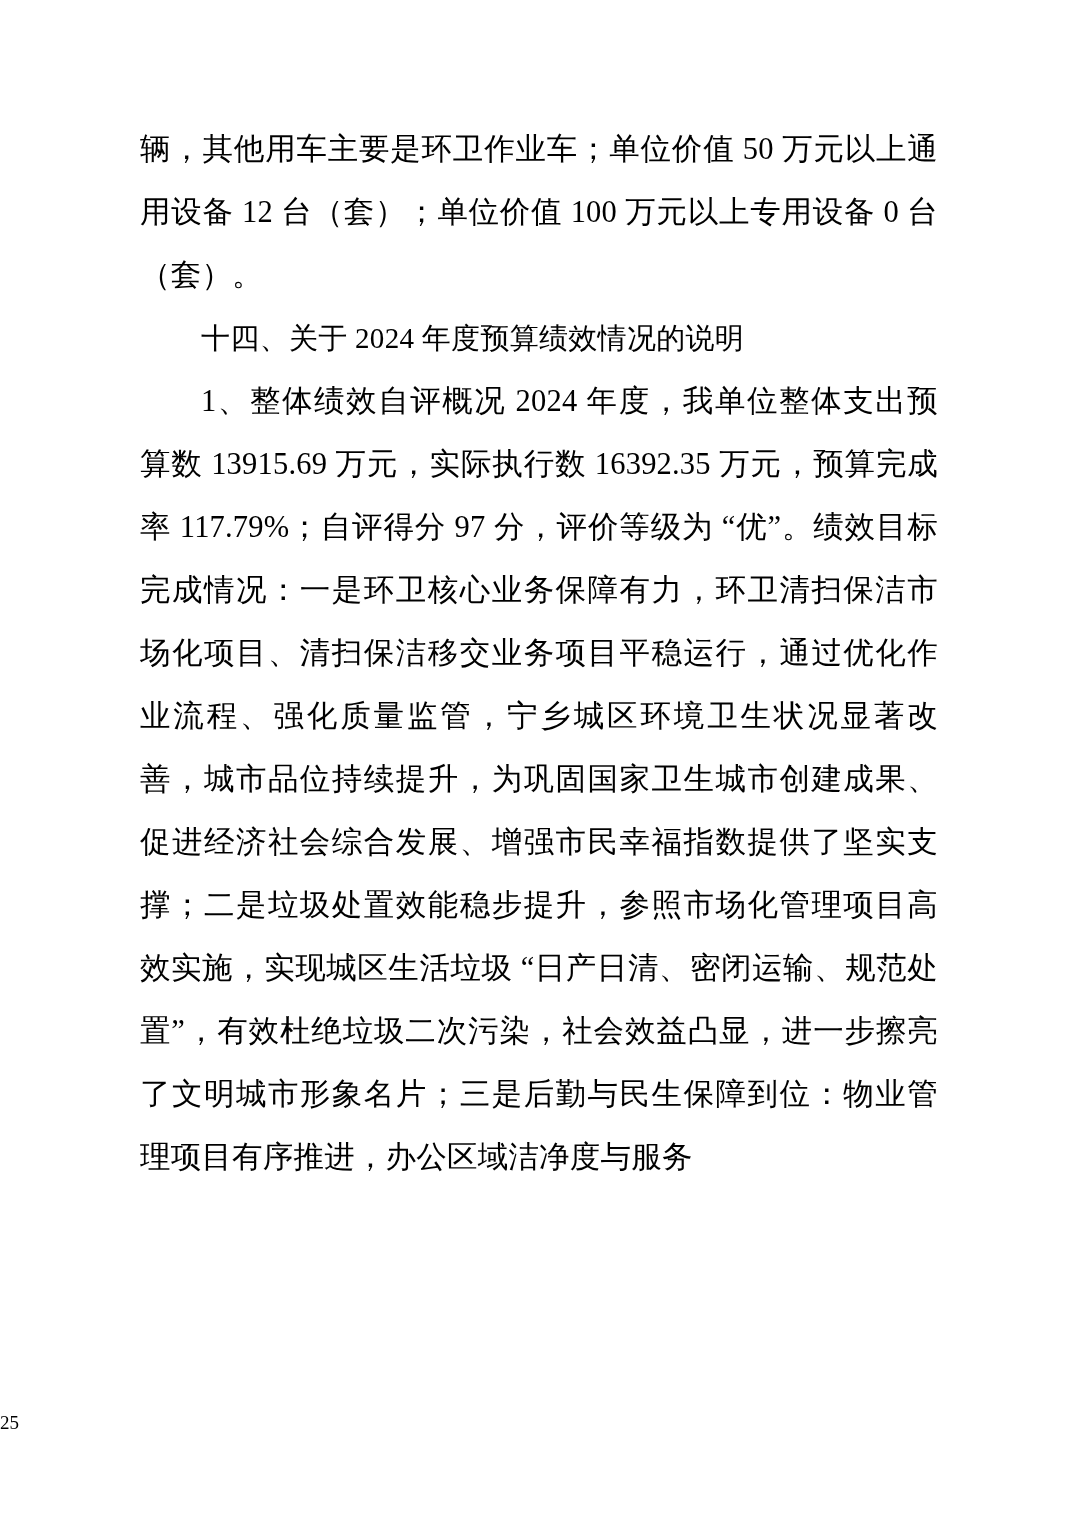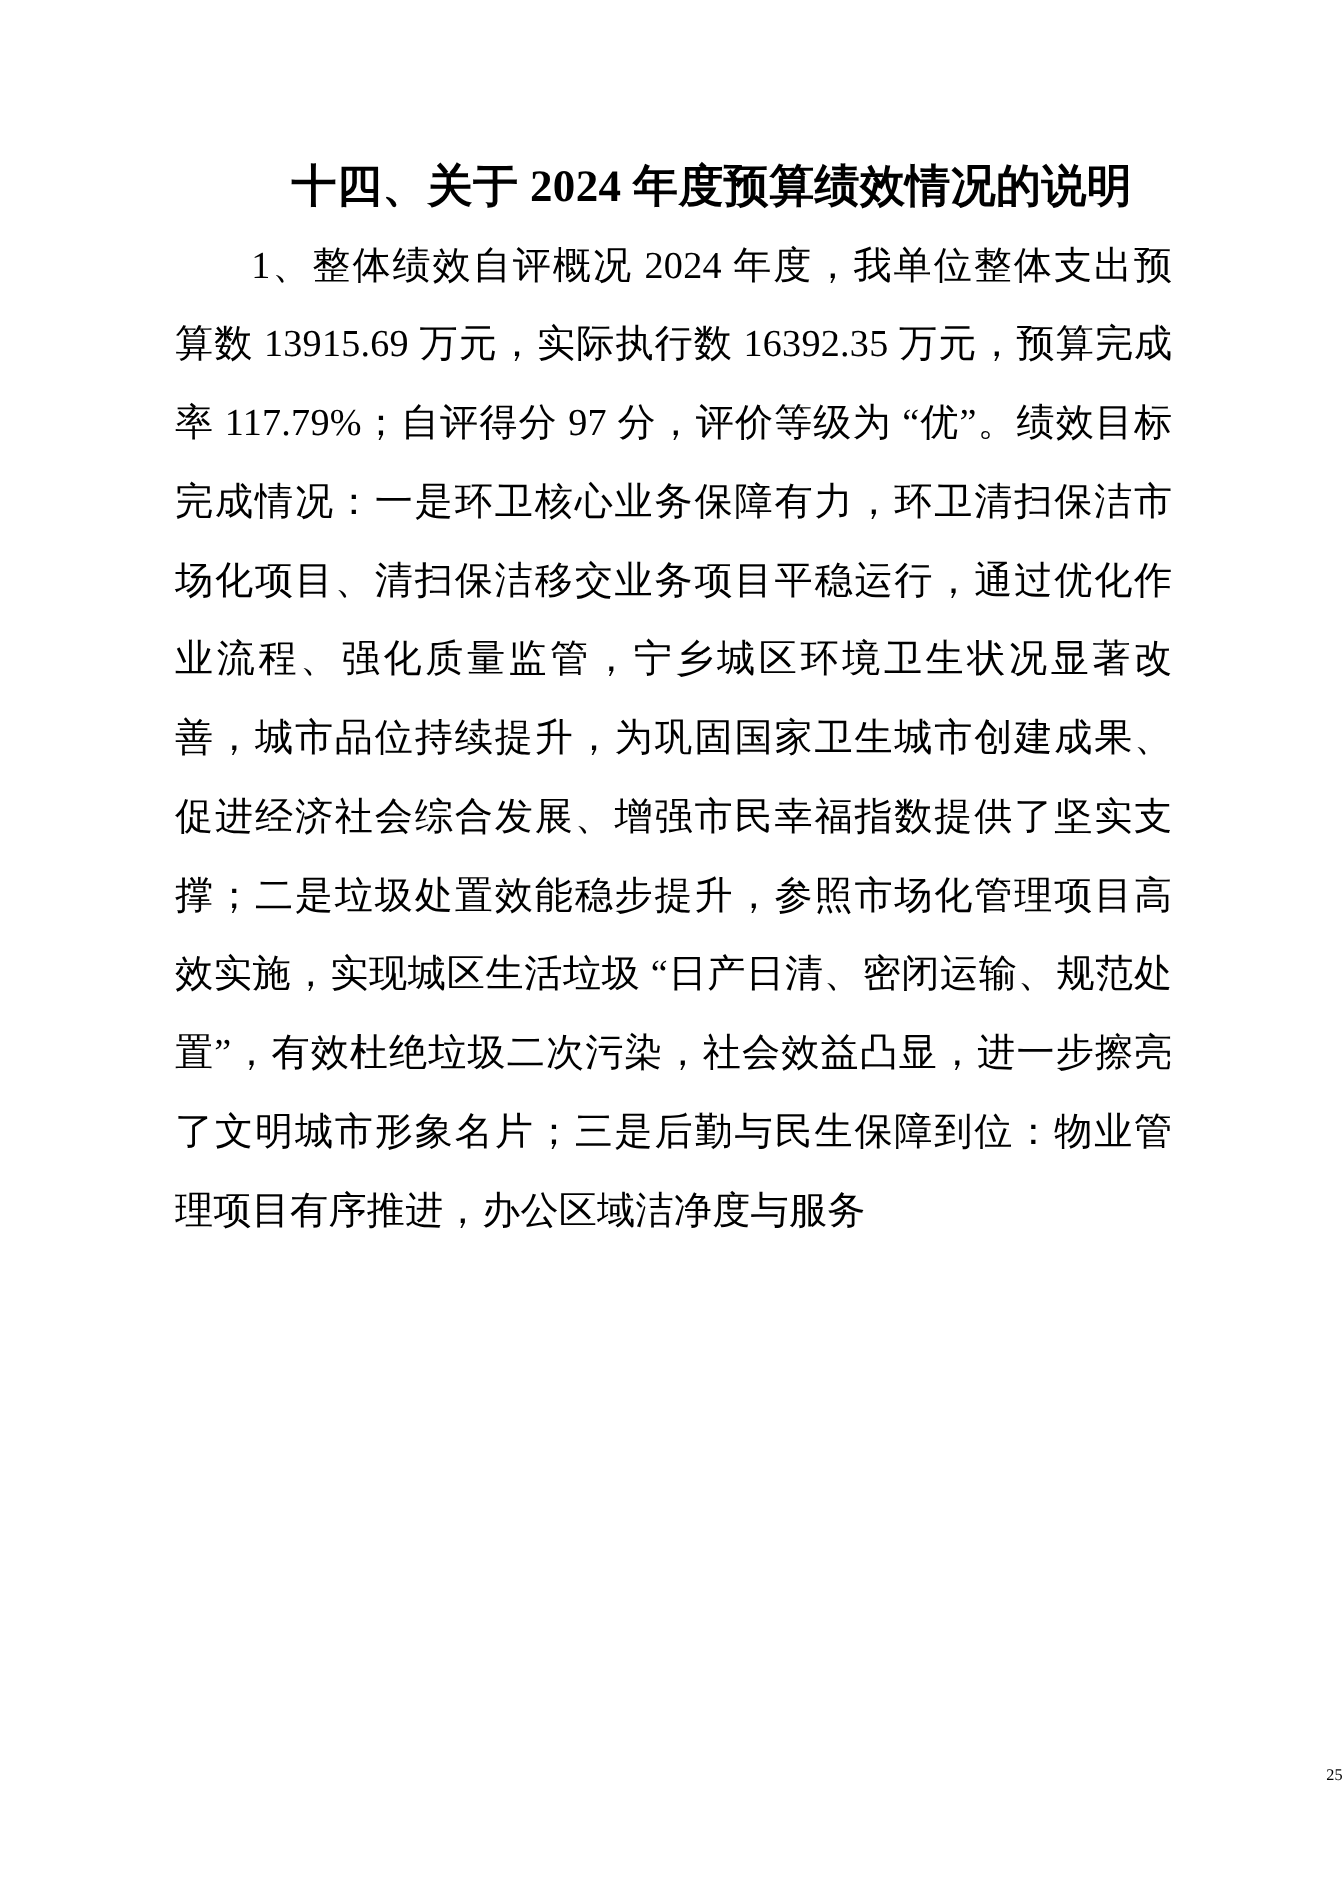--- a/index.html
+++ b/index.html
@@ -30,45 +30,45 @@
     text-align: justify;
     text-justify: inter-ideograph;
     letter-spacing: 0.2px;
     white-space: normal;
   }
   .indent {
     text-indent: 61px;
   }
   .heading {
     margin: 0;
-    font-size: 36px;
+    font-size: 29px;
     line-height: 63px;
-    font-weight: bold;
+    font-weight: normal;
     text-indent: 61px;
     letter-spacing: 0.3px;
-    text-align: center;
   }
   .pagenum {
     position: absolute;
     left: 0;
     right: 0;
     top: 1412px;
-    text-align: right;
-    font-size: 13px;
+    text-align: left;
+    font-size: 19px;
     font-family: "Liberation Serif", "DejaVu Serif", serif;
     color: #000000;
   }
 </style>
 </head>
 <body>
 
 <div class="page">
 
   <div class="content">
 
+    <p class="para">辆，其他用车主要是环卫作业车；单位价值 50 万元以上通用设备 12 台（套）；单位价值 100 万元以上专用设备 0 台（套）。</p>
 
     <p class="heading">十四、关于 2024 年度预算绩效情况的说明</p>
 
 
 
 
     <p class="para indent">1、整体绩效自评概况 2024 年度，我单位整体支出预算数 13915.69 万元，实际执行数 16392.35 万元，预算完成率 117.79%；自评得分 97 分，评价等级为 “优”。绩效目标完成情况：一是环卫核心业务保障有力，环卫清扫保洁市场化项目、清扫保洁移交业务项目平稳运行，通过优化作业流程、强化质量监管，宁乡城区环境卫生状况显著改善，城市品位持续提升，为巩固国家卫生城市创建成果、促进经济社会综合发展、增强市民幸福指数提供了坚实支撑；二是垃圾处置效能稳步提升，参照市场化管理项目高效实施，实现城区生活垃圾 “日产日清、密闭运输、规范处置”，有效杜绝垃圾二次污染，社会效益凸显，进一步擦亮了文明城市形象名片；三是后勤与民生保障到位：物业管理项目有序推进，办公区域洁净度与服务</p>
 
   </div>
 

